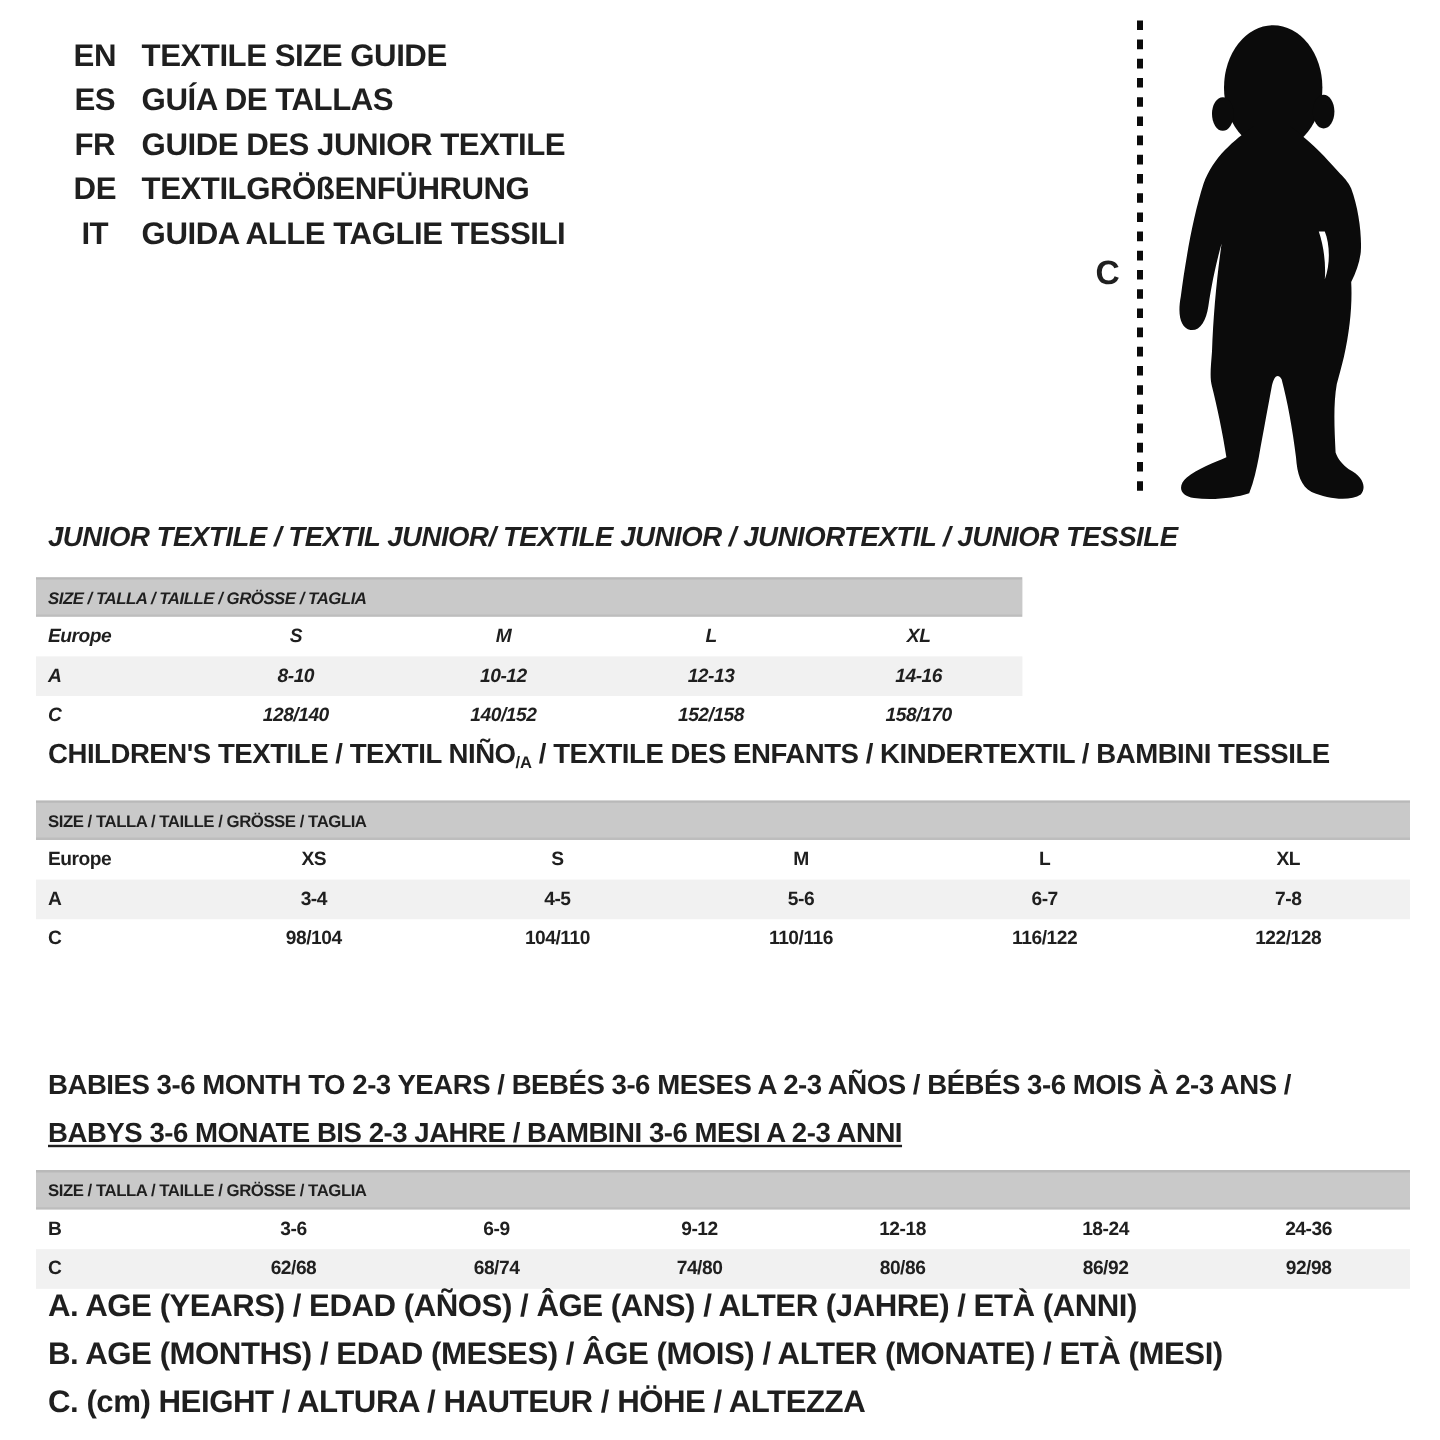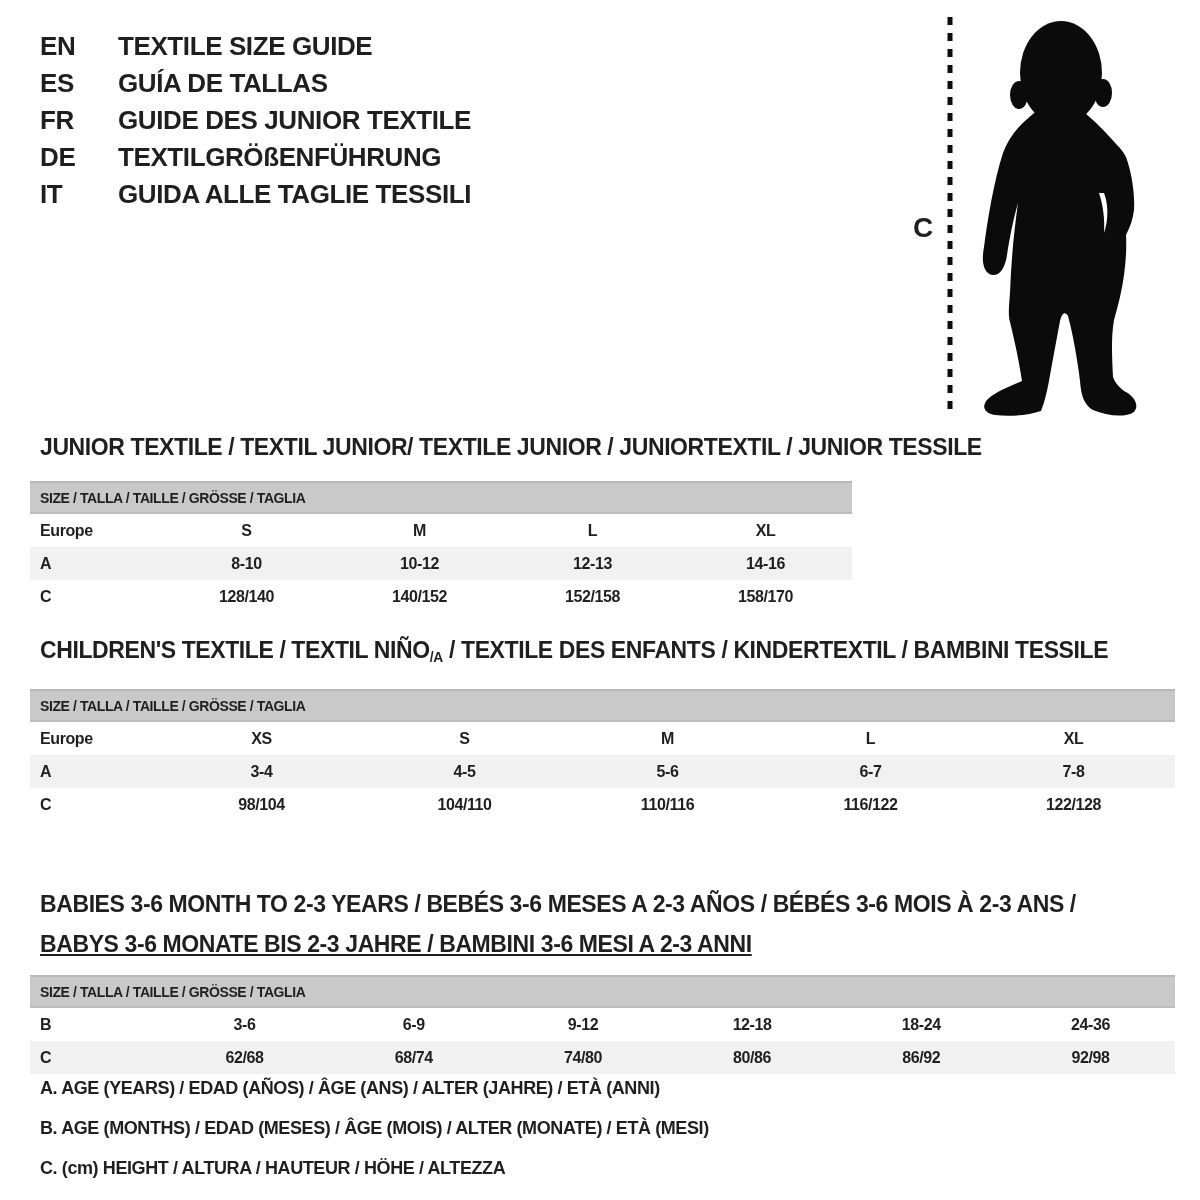--- a/index.html
+++ b/index.html
@@ -15,54 +15,54 @@
     background:var(--page-bg);
     font-family:"Liberation Sans",sans-serif;
     font-weight:700;
     color:var(--ink);
     letter-spacing:-0.4px;
     position:relative;
     overflow:hidden;
   }
   
   .lang-block{position:absolute;left:40px;top:28px;}
-  .lang-row{display:flex;height:37px;align-items:center;font-size:26px;}
+  .lang-row{display:flex;height:37px;align-items:center;font-size:26px;text-align:center;}
   .lang-code{width:78px;flex:0 0 78px;}
   .lang-label{white-space:nowrap;}
   
   .figure-wrap{position:absolute;left:893px;top:5px;width:270px;height:425px;color:var(--silhouette);}
   .figure-wrap svg{display:block;width:100%;height:100%;}
   .measure-label{
     position:absolute;left:913px;top:212px;font-size:28px;color:var(--ink);
   }
   
   .size-section{position:absolute;left:30px;}
   .section-title{font-size:23px;line-height:28px;padding-left:10px;white-space:nowrap;}
   .section-title .subscript{font-size:0.60em;position:relative;top:0.28em;letter-spacing:-0.2px;}
-  #section-junior{top:433px;width:822px;}
-  #section-children{top:636px;width:1145px;}
+  #section-junior{top:433px;width:822px;font-style:italic;}
+  #section-children{top:614px;width:1145px;}
   #section-babies{top:890px;width:1145px;}
   #section-junior .size-table{margin-top:20px;}
   #section-children .size-table{margin-top:21px;}
   #section-babies .size-table{margin-top:17px;}
   
   .size-table{width:100%;}
   .table-head{
     height:33px;background:var(--header-bg);
     display:flex;align-items:center;padding-left:10px;
     font-size:14px;white-space:nowrap;
     box-shadow:inset 0 2px 0 rgba(0,0,0,0.08), inset 0 -2px 0 rgba(0,0,0,0.06);
   }
   .table-row{display:flex;height:33px;align-items:center;font-size:16px;}
   .table-row.shaded{background:var(--shaded-bg);}
   .row-label{width:130px;flex:0 0 130px;padding-left:10px;text-align:left;}
   .cell{flex:1 1 0;text-align:center;white-space:nowrap;}
   
   .legend{position:absolute;left:40px;top:1068px;}
-  .legend-line{font-size:18px;line-height:40px;white-space:nowrap;}
+  .legend-line{font-size:26px;line-height:40px;white-space:nowrap;}
 </style>
 </head>
 <body>
 
 <header class="lang-block">
   <div class="lang-row">
     <span class="lang-code">EN</span>
     <span class="lang-label">TEXTILE SIZE GUIDE</span>
   </div>
   <div class="lang-row">

